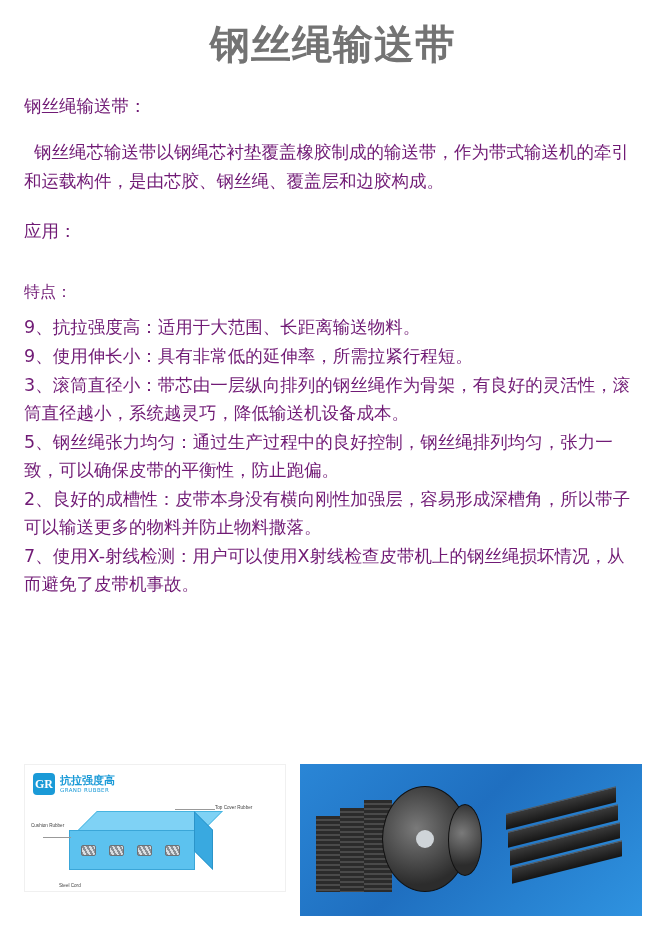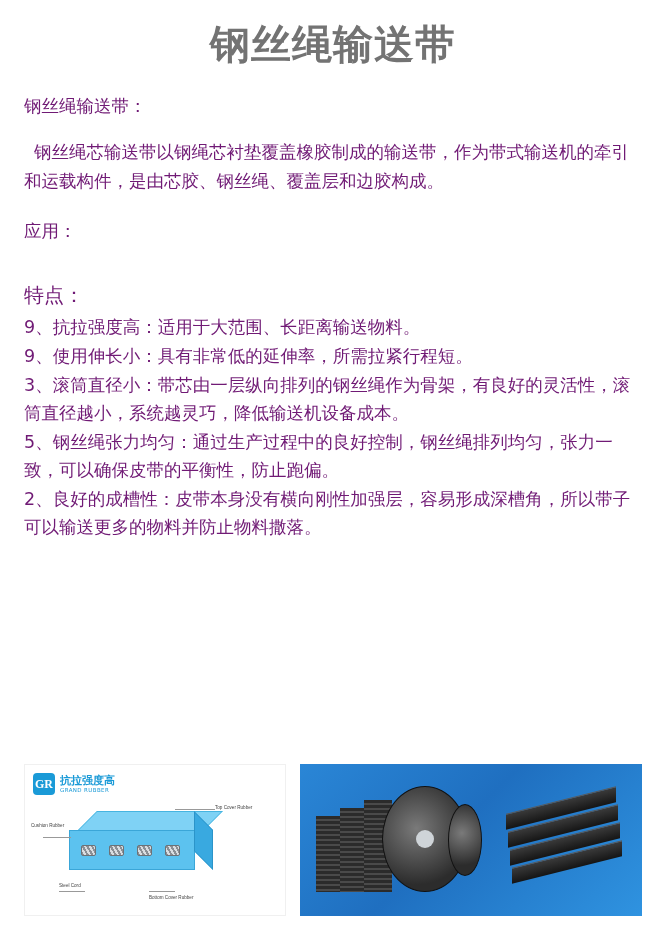--- a/index.html
+++ b/index.html
@@ -37,23 +37,23 @@
   }
   .para {
     margin: 0 0 6px 0;
   }
   .para.indent {
     text-indent: 10px;
   }
   .spacer-sm { height: 12px; }
   .spacer-md { height: 16px; }
   .section-label {
-    font-size: 20px;
+    font-size: 16px;
     line-height: 1.62;
-    margin: 0 0 1px 0;
+    margin: 0 0 8px 0;
   }
   .list {
     margin: 0;
     padding: 0;
     list-style: none;
   }
   .list li {
     font-size: 17.5px;
     line-height: 1.6;
     margin: 0 0 1px 0;
@@ -62,21 +62,21 @@
     position: absolute;
     left: 24px;
     right: 24px;
     bottom: 14px;
     height: 152px;
     display: flex;
     gap: 14px;
   }
   .img-left {
     width: 262px;
-    height: 152px;
+    height: 128px;
     background: #ffffff;
     position: relative;
     overflow: hidden;
     border: 1px solid #f0f0f0;
   }
   .img-right {
     flex: 1;
     height: 152px;
     background: linear-gradient(135deg, #2a86d6 0%, #1f6fc0 45%, #2f93e0 100%);
     position: relative;
@@ -232,20 +232,21 @@
     <div class="spacer-md"></div>
 
     <p class="section-label">特点：</p>
 
     <ul class="list">
       <li>9、抗拉强度高：适用于大范围、长距离输送物料。</li>
       <li>9、使用伸长小：具有非常低的延伸率，所需拉紧行程短。</li>
       <li>3、滚筒直径小：带芯由一层纵向排列的钢丝绳作为骨架，有良好的灵活性，滚筒直径越小，系统越灵巧，降低输送机设备成本。</li>
       <li>5、钢丝绳张力均匀：通过生产过程中的良好控制，钢丝绳排列均匀，张力一致，可以确保皮带的平衡性，防止跑偏。</li>
       <li>2、良好的成槽性：皮带本身没有横向刚性加强层，容易形成深槽角，所以带子可以输送更多的物料并防止物料撒落。</li>
+      <li>7、使用X-射线检测：用户可以使用X射线检查皮带机上的钢丝绳损坏情况，从而避免了皮带机事故。</li>
     </ul>
   </div>
 
   <div class="images">
 
     <div class="img-left">
       <div class="logo">
         <div class="logo-mark">GR</div>
         <div>
           <div class="logo-txt-cn">抗拉强度高</div>

